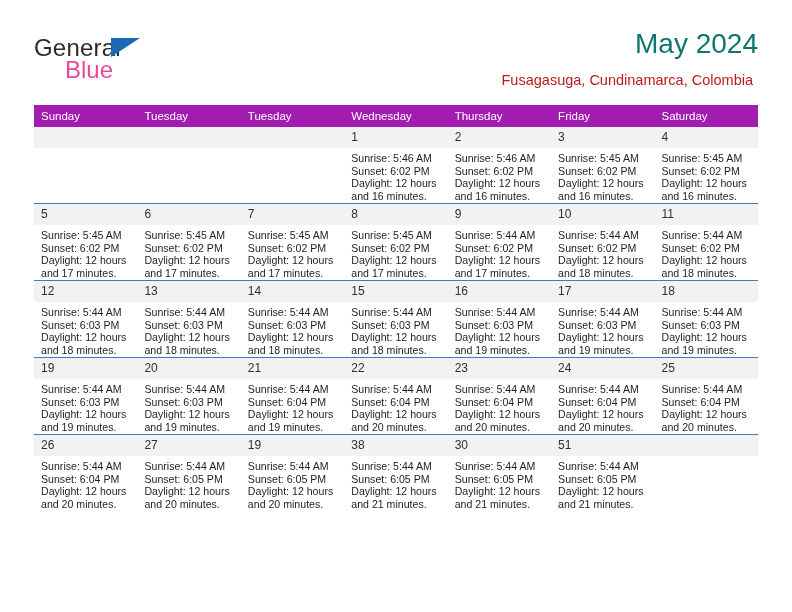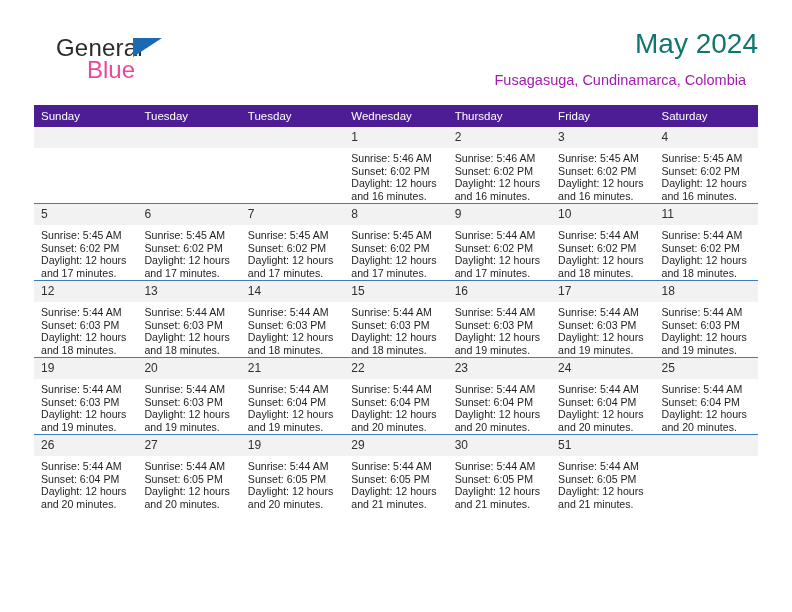--- a/index.html
+++ b/index.html
@@ -21,21 +21,20 @@
     box-sizing: border-box;
   }
 
   
   .header {
     position: absolute;
     left: 34px;
     top: 28px;
     right: 34px;
     height: 70px;
-    margin-left: 22px;
   }
   .logo {
     position: absolute;
     left: 0;
     top: 6px;
     width: 200px;
     height: 56px;
   }
   .logo-general {
     position: absolute;
@@ -67,42 +66,42 @@
     position: absolute;
     right: 0;
     top: 0;
     font-size: 28px;
     color: #0f766e;
     text-align: right;
     white-space: nowrap;
   }
   .subtitle {
     position: absolute;
-    right: 12px;
+    right: 5px;
     top: 44px;
     font-size: 14.5px;
-    color: #a21caf;
+    color: #b91c1c;
     text-align: left;
     white-space: nowrap;
   }
 
   
   .calendar {
     position: absolute;
     left: 34px;
     top: 105px;
     width: 724px;
   }
   table.cal {
     border-collapse: collapse;
     width: 724px;
     table-layout: fixed;
   }
   table.cal th {
-    background: #4c1d95;
+    background: #a21caf;
     color: #ffffff;
     font-size: 11.5px;
     font-weight: normal;
     text-align: left;
     padding: 5px 0 5px 7px;
     height: 11px;
     border: none;
   }
   table.cal td {
     vertical-align: top;
@@ -519,21 +518,21 @@
                 <div class="info">
                   <div>Sunrise: 5:44 AM</div>
                   <div>Sunset: 6:05 PM</div>
                   <div>Daylight: 12 hours</div>
                   <div>and 20 minutes.</div>
                 </div>
               </div>
             </td>
           <td>
               <div class="cell">
-                <div class="daynum">29</div>
+                <div class="daynum">38</div>
                 <div class="info">
                   <div>Sunrise: 5:44 AM</div>
                   <div>Sunset: 6:05 PM</div>
                   <div>Daylight: 12 hours</div>
                   <div>and 21 minutes.</div>
                 </div>
               </div>
             </td>
           <td>
               <div class="cell">

